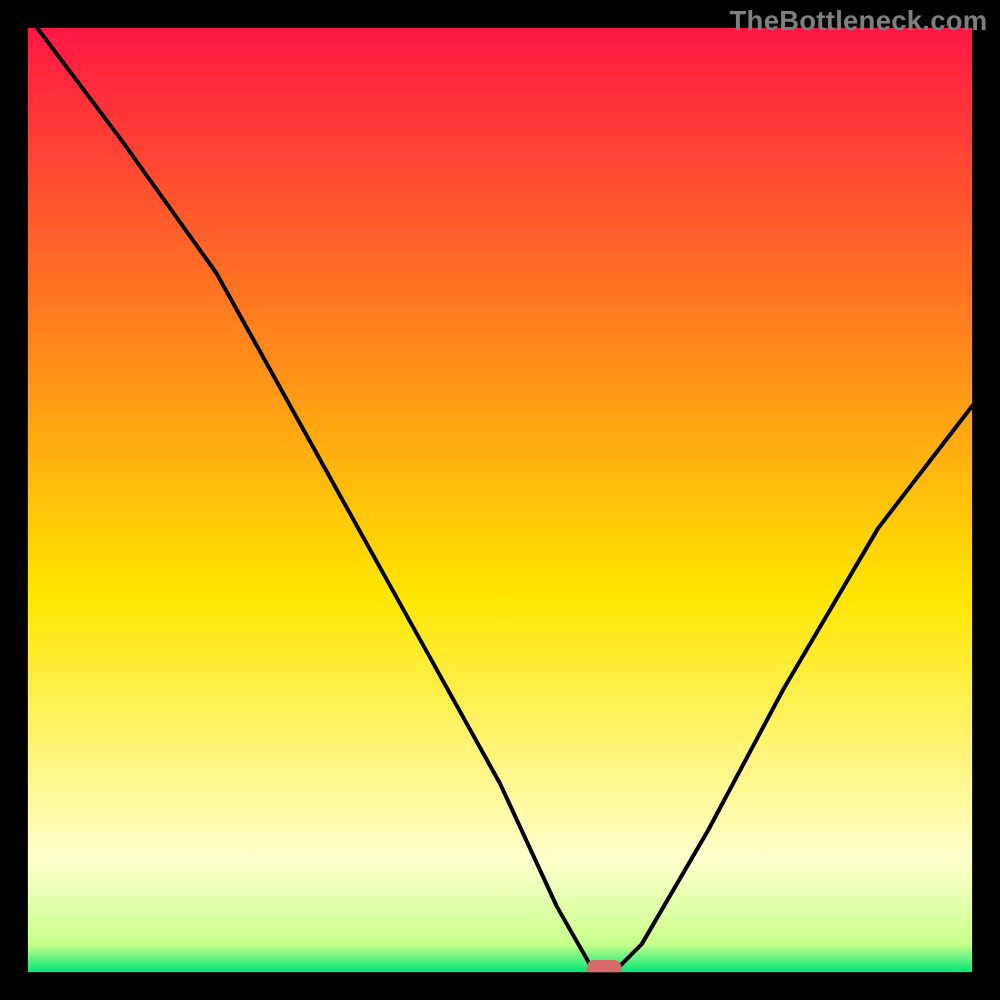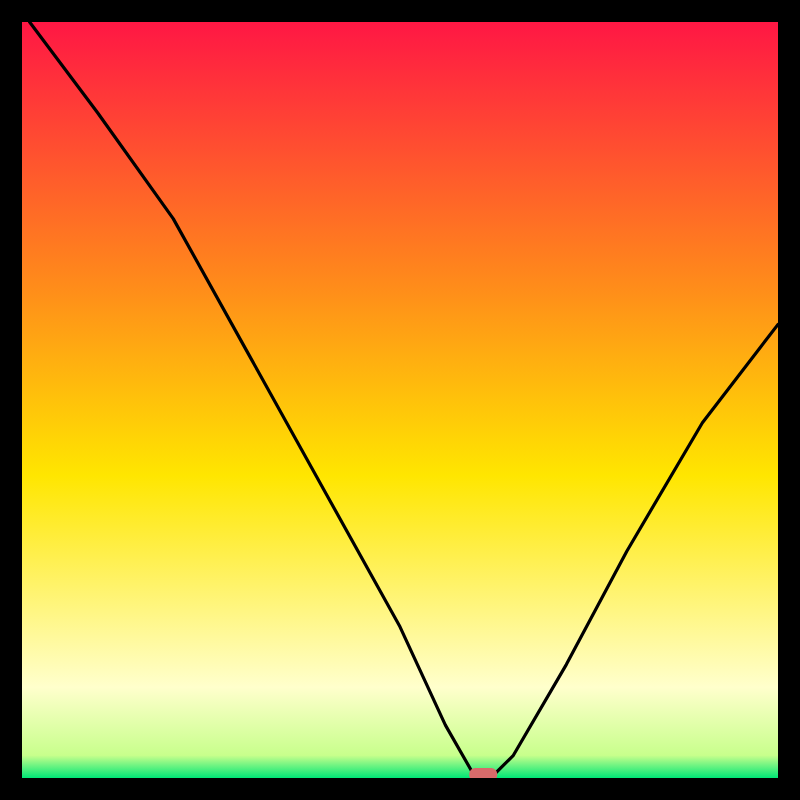--- a/index.html
+++ b/index.html
@@ -39,20 +39,21 @@
   }
   svg {
     display: block;
   }
 </style>
 </head>
 <body>
 
 <div class="frame">
 
+  <div class="watermark">TheBottleneck.com</div>
 
   <div class="plot-area">
     <svg id="chart-svg" width="756" height="756" viewBox="0 0 756 756" preserveAspectRatio="none">
       <defs>
         <linearGradient id="bg-grad" x1="0" y1="0" x2="0" y2="1">
           <stop id="g0" offset="0%" stop-color="#ff1744"></stop>
           <stop id="g1" offset="35%" stop-color="#ff8c1a"></stop>
           <stop id="g2" offset="60%" stop-color="#ffe600"></stop>
           <stop id="g3" offset="88%" stop-color="#ffffcc"></stop>
           <stop id="g4" offset="97%" stop-color="#c8ff8c"></stop>

